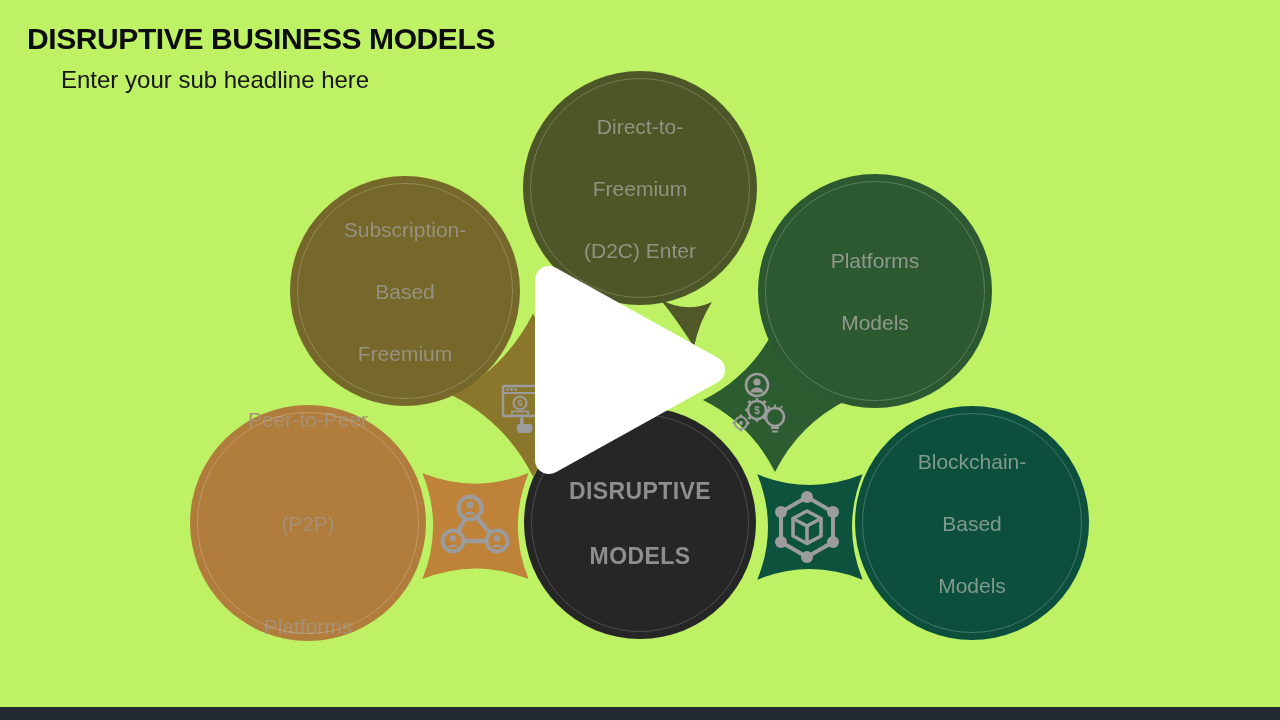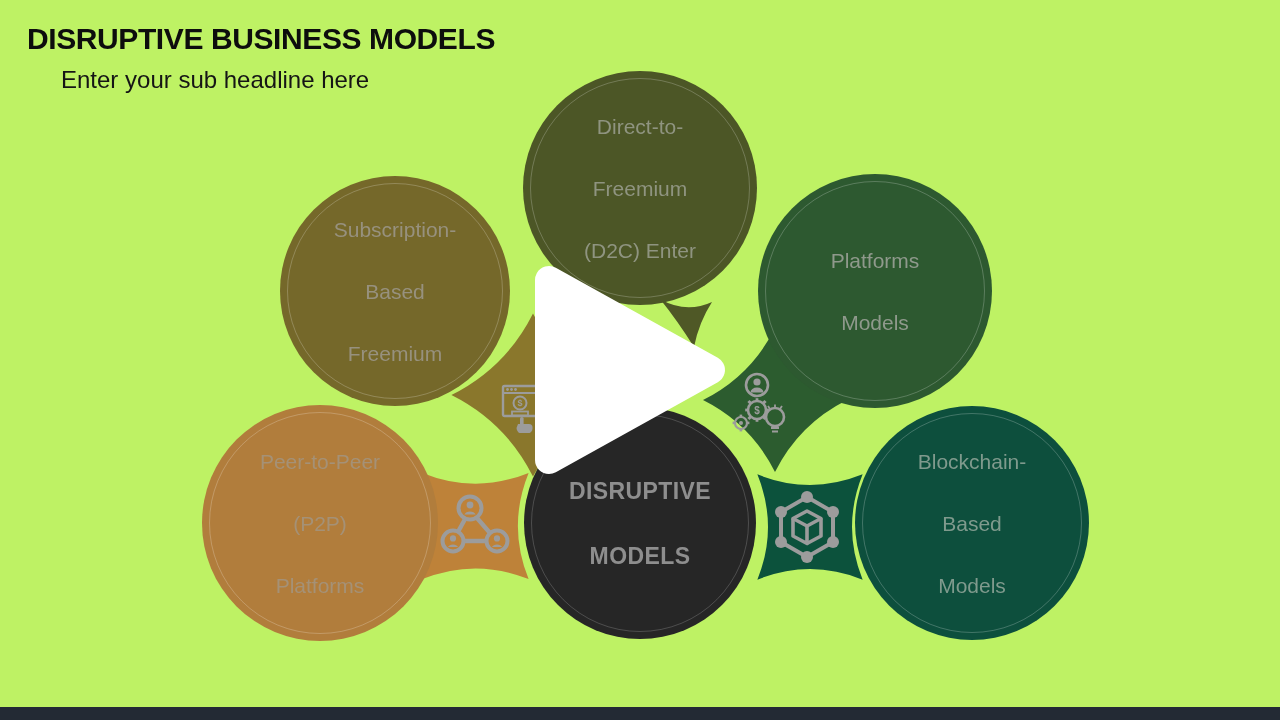--- a/index.html
+++ b/index.html
@@ -32,24 +32,24 @@
     display:flex; flex-direction:column; align-items:center; justify-content:center;
     text-align:center;
     gap:33px;
   }
   .circle::before{
     content:""; position:absolute; inset:7px; border-radius:50%;
     border:1px solid rgba(255,255,255,0.22); pointer-events:none;
   }
   .circle .line{ display:block; font-size:21px; line-height:29px; }
 
-  #c-sub   { left:280px; top:176px; width:230px; height:230px; background:#75682a; color:#97917e; }
+  #c-sub   { left:290px; top:176px; width:230px; height:230px; background:#75682a; color:#97917e; }
   #c-d2c   { left:523px; top:71px;  width:234px; height:234px; background:#4c5626; color:#8f9480; }
   #c-free  { left:758px; top:174px; width:234px; height:234px; background:#2d5930; color:#8f998c; }
-  #c-p2p   { left:202px; top:405px; width:236px; height:236px; background:#b17d3c; color:#a59176; }
+  #c-p2p   { left:190px; top:405px; width:236px; height:236px; background:#b17d3c; color:#a59176;justify-content:space-between; }
   #c-block { left:855px; top:406px; width:234px; height:234px; background:#0d4f3d; color:#7f9a8d; }
   #c-center{ left:524px; top:407px; width:232px; height:232px; background:#262626; color:#8e8e8e; }
   #c-center .line{ font-size:23px; line-height:32px; font-weight:bold; letter-spacing:0.4px; }
   #c-center::before{ border-color:rgba(255,255,255,0.18); }
 
   
   .dicon{ position:absolute; z-index:3; }
   #i-sub  { left:501px; top:383px; width:40px; height:50px; }
   #i-free { left:728px; top:370px; width:62px; height:68px; }
   #i-p2p  { left:440px; top:494px; width:70px; height:62px; }

